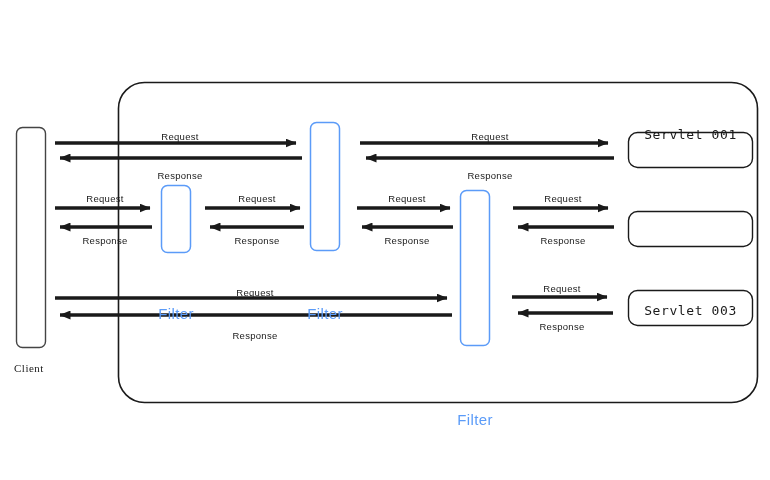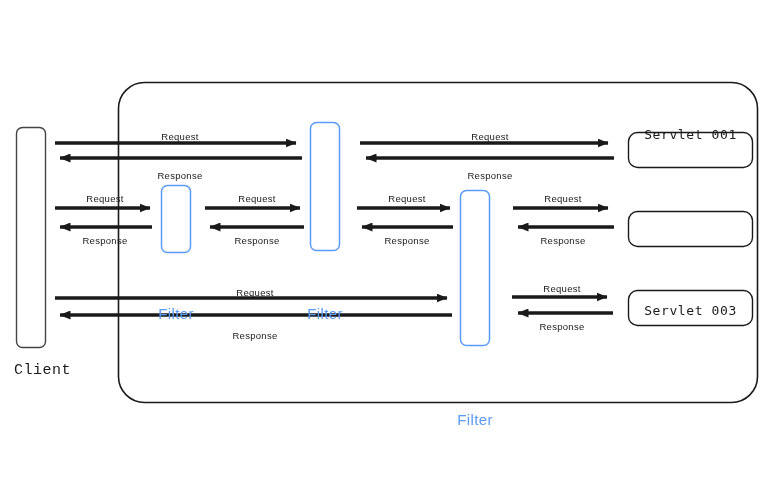--- a/index.html
+++ b/index.html
@@ -1,22 +1,22 @@
 <!DOCTYPE html>
 <html><head>
 <meta charset="utf-8">
 <style>
   html,body{margin:0;padding:0;background:#ffffff;}
   body{width:770px;height:480px;overflow:hidden;font-family:"DejaVu Sans Mono","Liberation Mono",monospace;}
   #stage{position:relative;width:770px;height:480px;background:#ffffff;}
   svg.layer{position:absolute;left:0;top:0;width:770px;height:480px;}
   .boxlabel{
     position:absolute;
-    font-family:Liberation Mono, monospace;
-    font-size:15px;
+    font-family:Liberation Serif, serif;
+    font-size:11px;
     color:#1a1a1a;
     white-space:nowrap;
     letter-spacing:0.5px;
   }
   .flowlabel{
     position:absolute;
     font-family:Liberation Sans, sans-serif;
     font-size:9.5px;
     color:#1a1a1a;
     white-space:nowrap;

